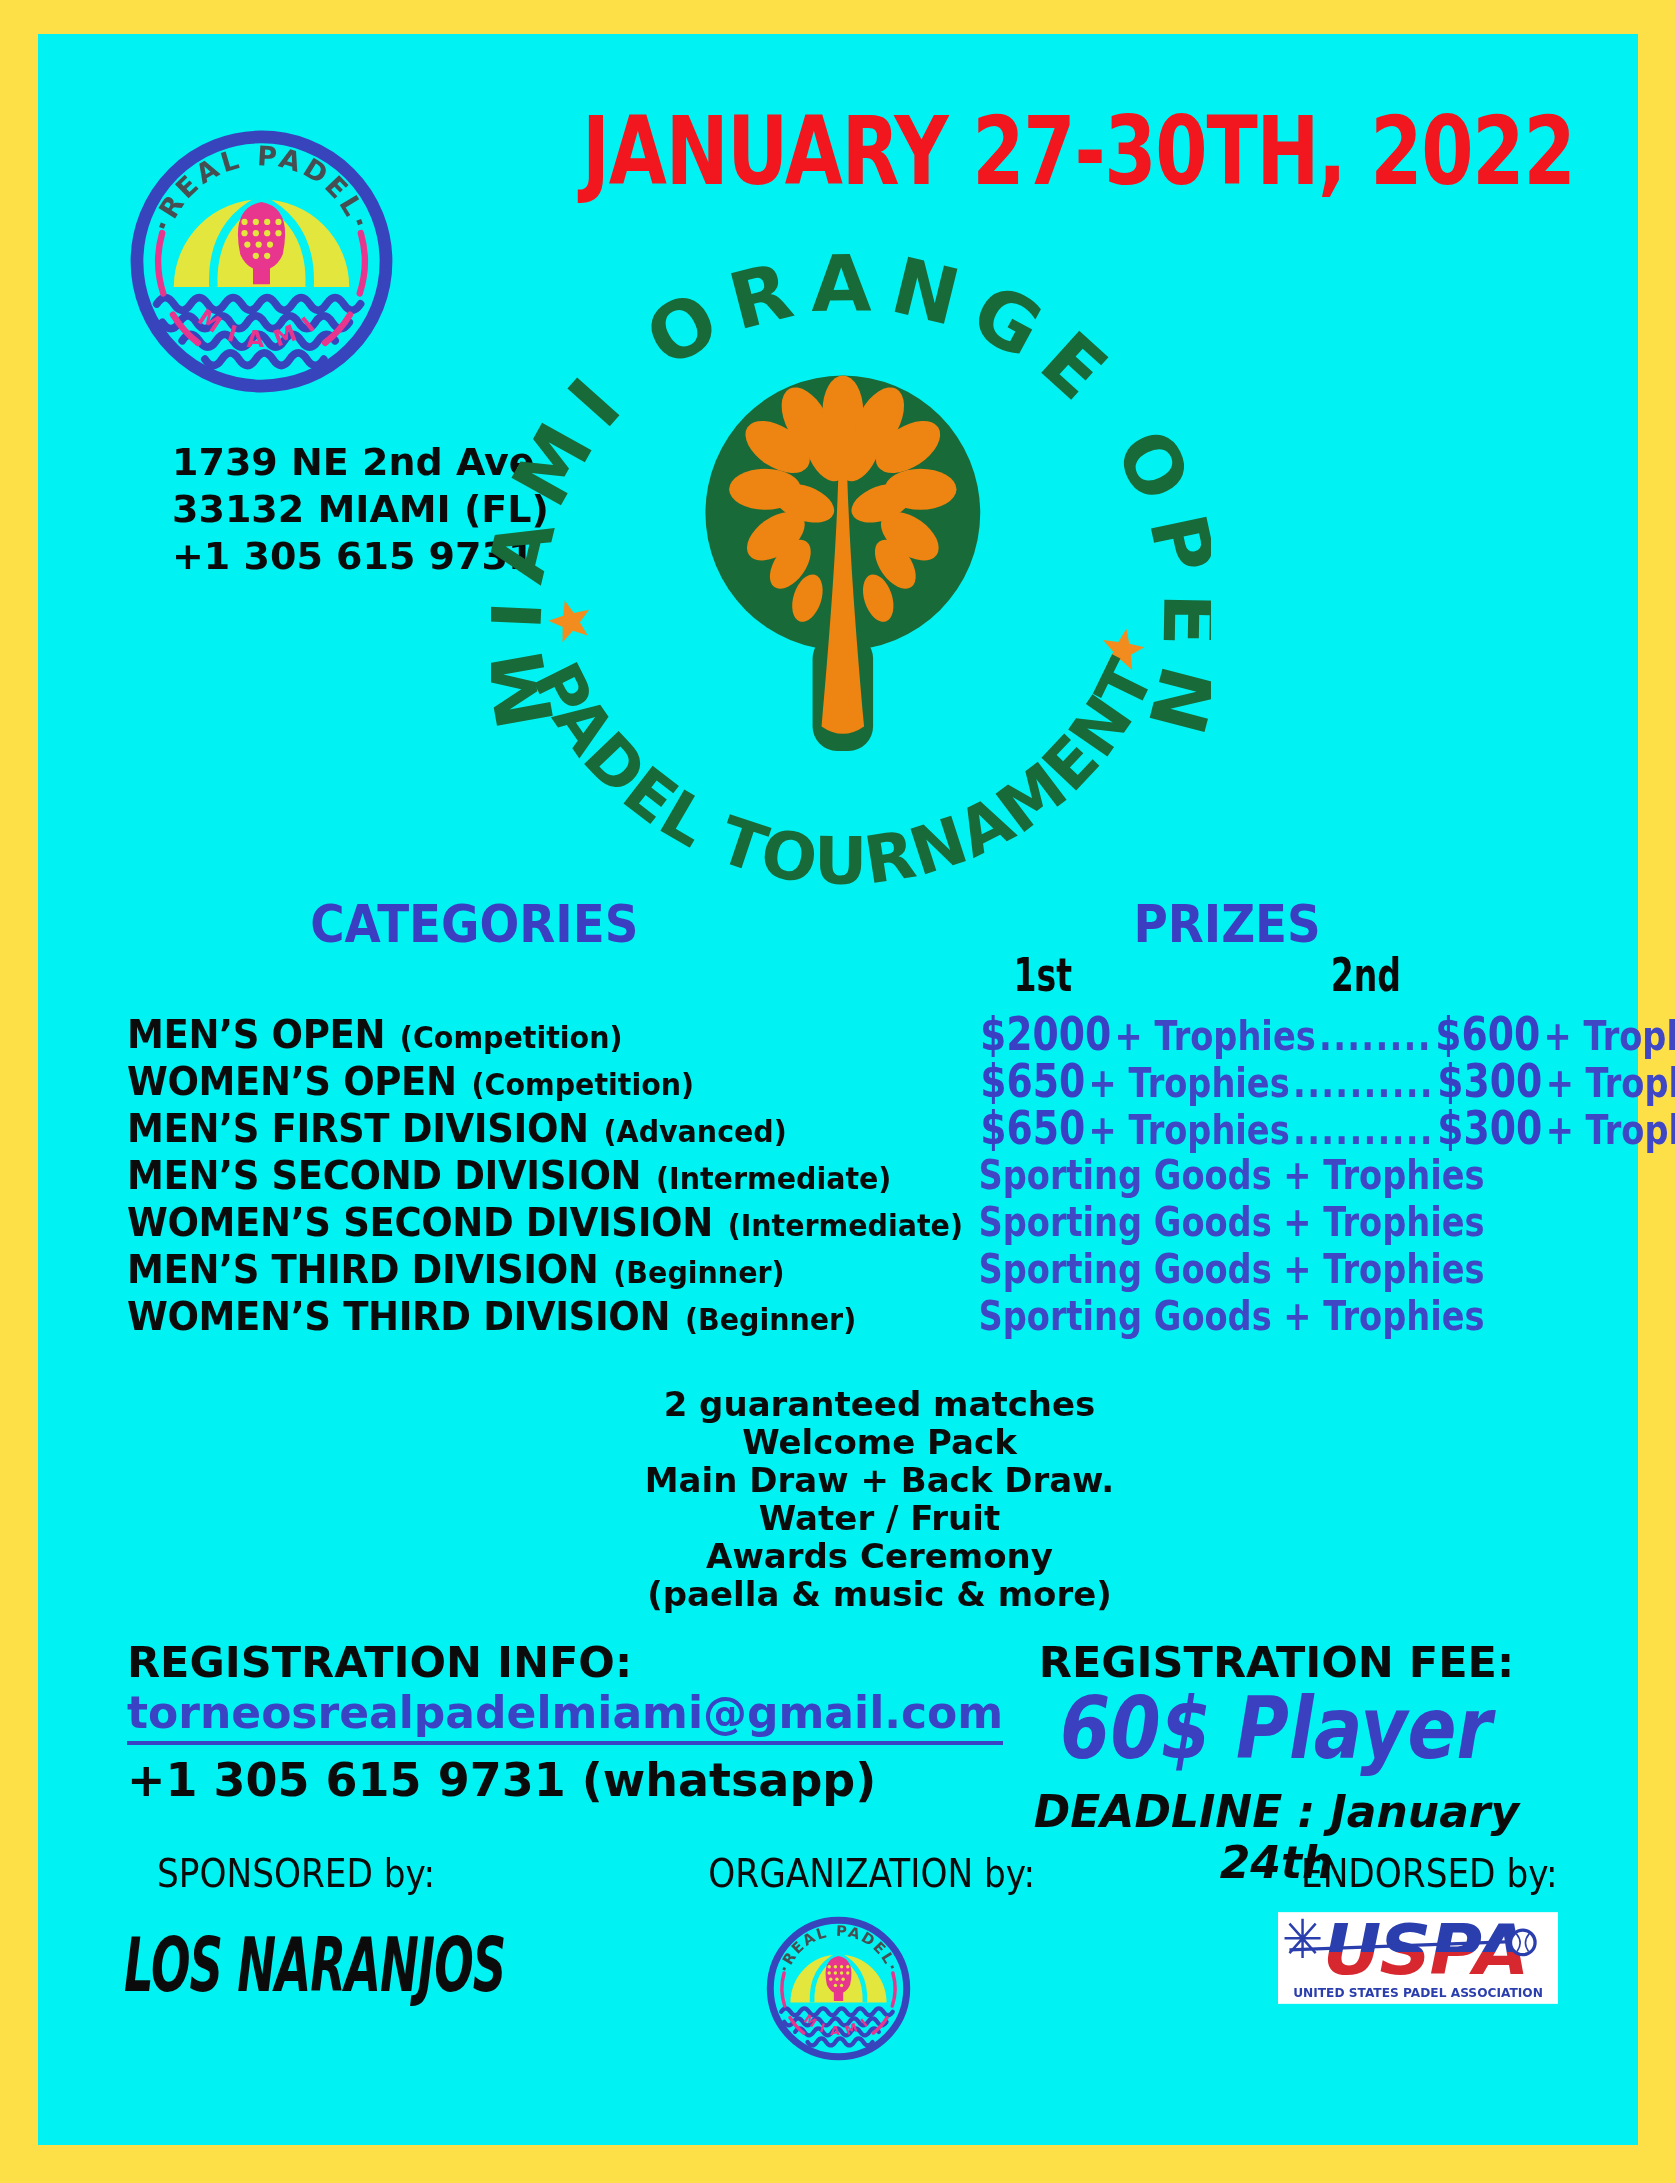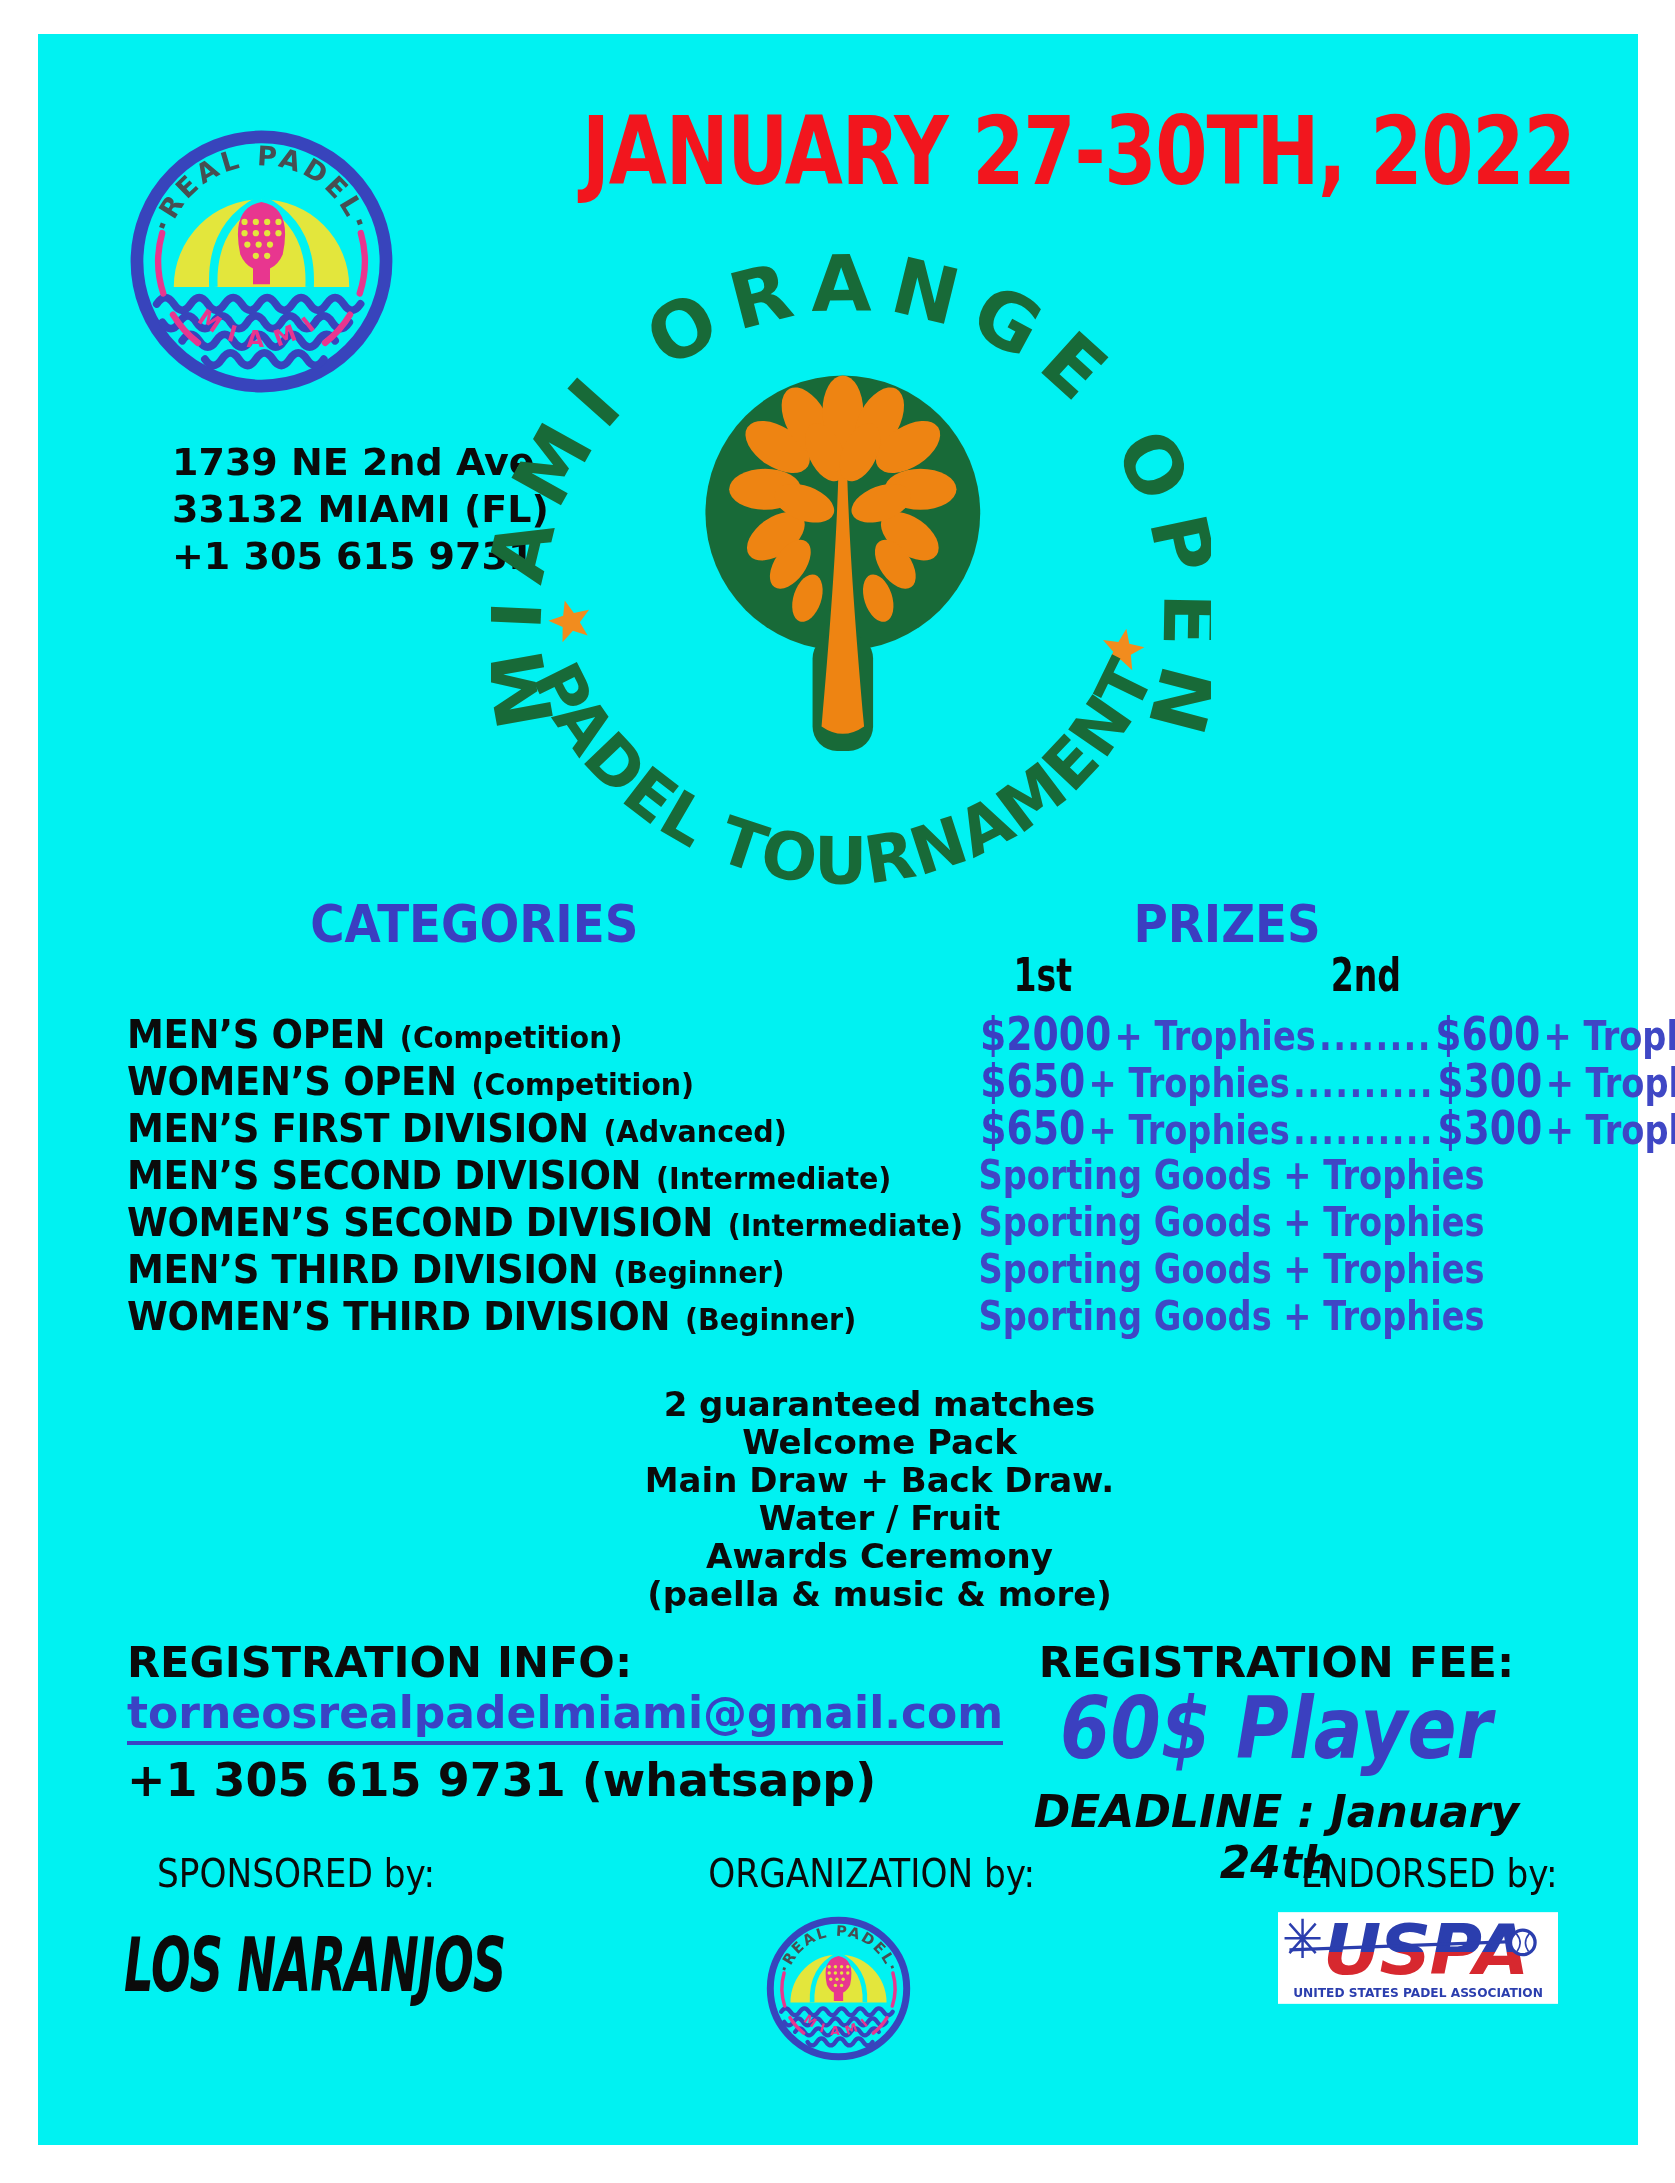--- a/index.html
+++ b/index.html
@@ -1,16 +1,16 @@
 <!DOCTYPE html>
 <html style="font-size:13px"><head>
 <meta charset="utf-8">
 <style>
   html,body{margin:0;padding:0;background:#666;}
-  .poster{position:relative;width:1676px;height:2183px;background:#ffffff;overflow:hidden;
+  .poster{position:relative;width:1676px;height:2183px;background:#fde047;overflow:hidden;
           font-family:"DejaVu Sans","Liberation Sans",sans-serif;}
   .inner{position:absolute;left:38px;top:34px;right:38px;bottom:38px;background:#00F2F2;}
   .abs{position:absolute;}
   
   .title{left:458px;top:97px;width:1162px;text-align:center;color:#F2161E;
          font-size:94px;font-weight:800;white-space:nowrap;}
   .title span{display:inline-block;transform:scaleX(.80);transform-origin:center;letter-spacing:-1.6px;}
   
   .address{left:127px;top:439px;color:#0b0b0b;font-size:38px;font-weight:800;line-height:47px;margin-left:45px;}
   

